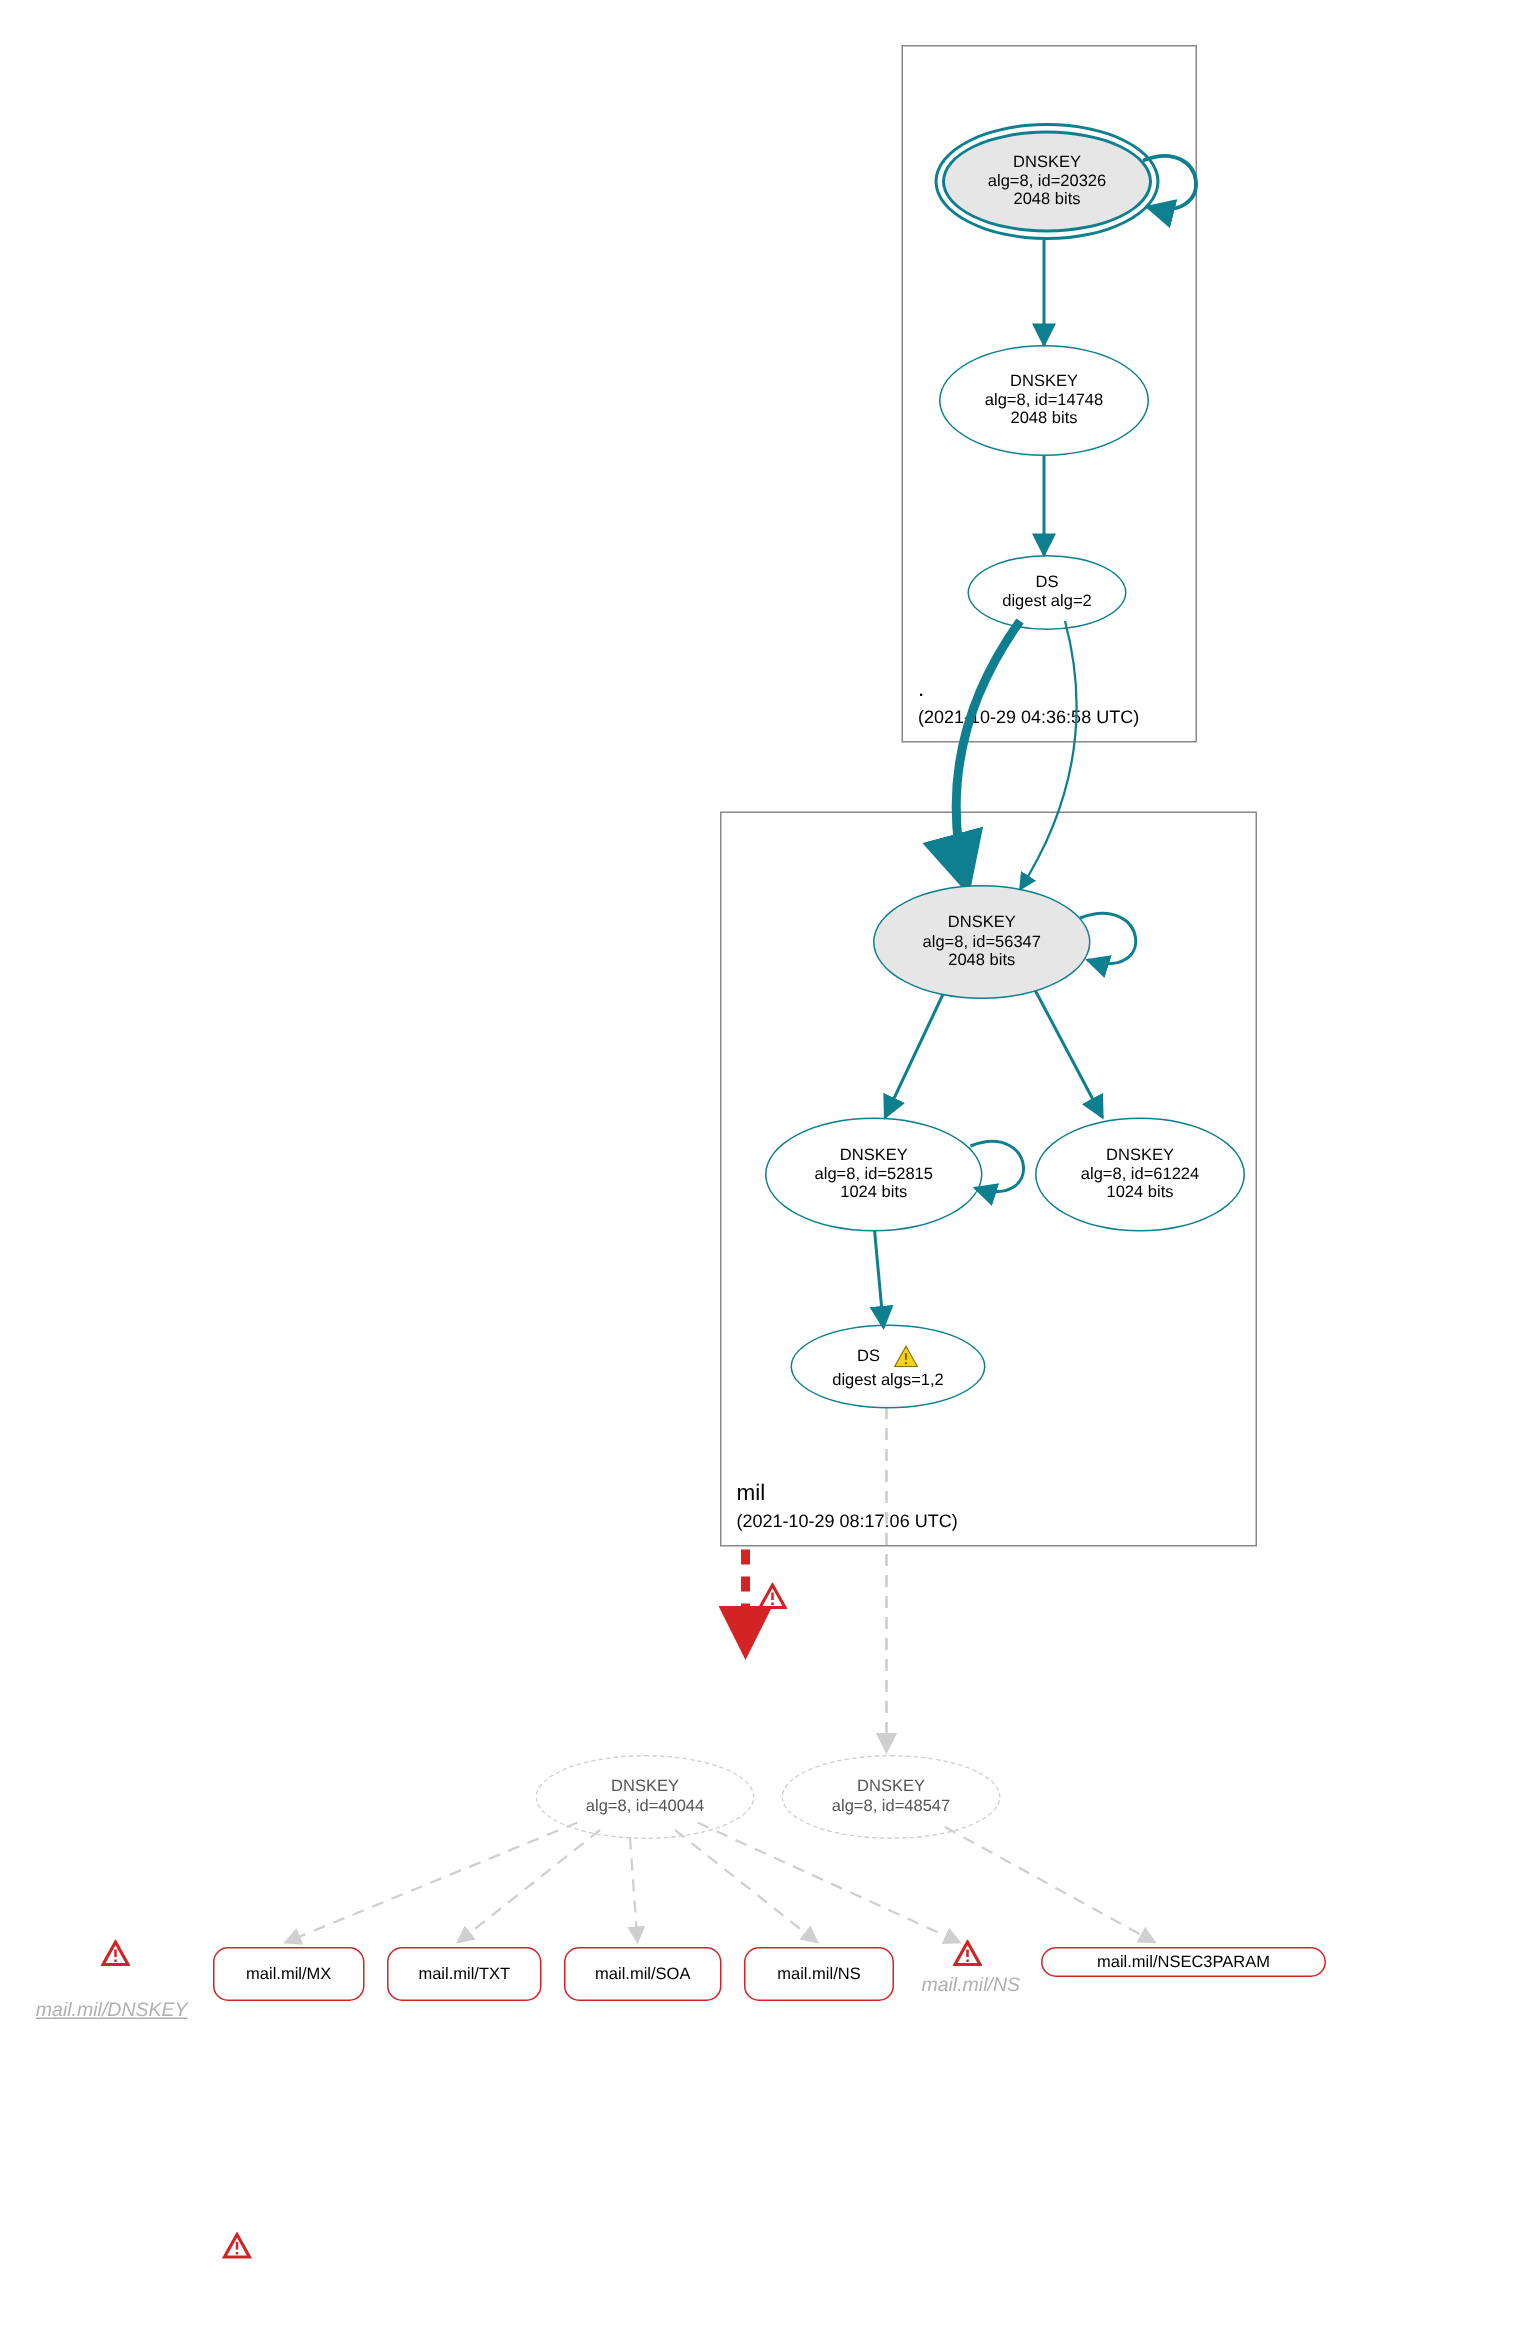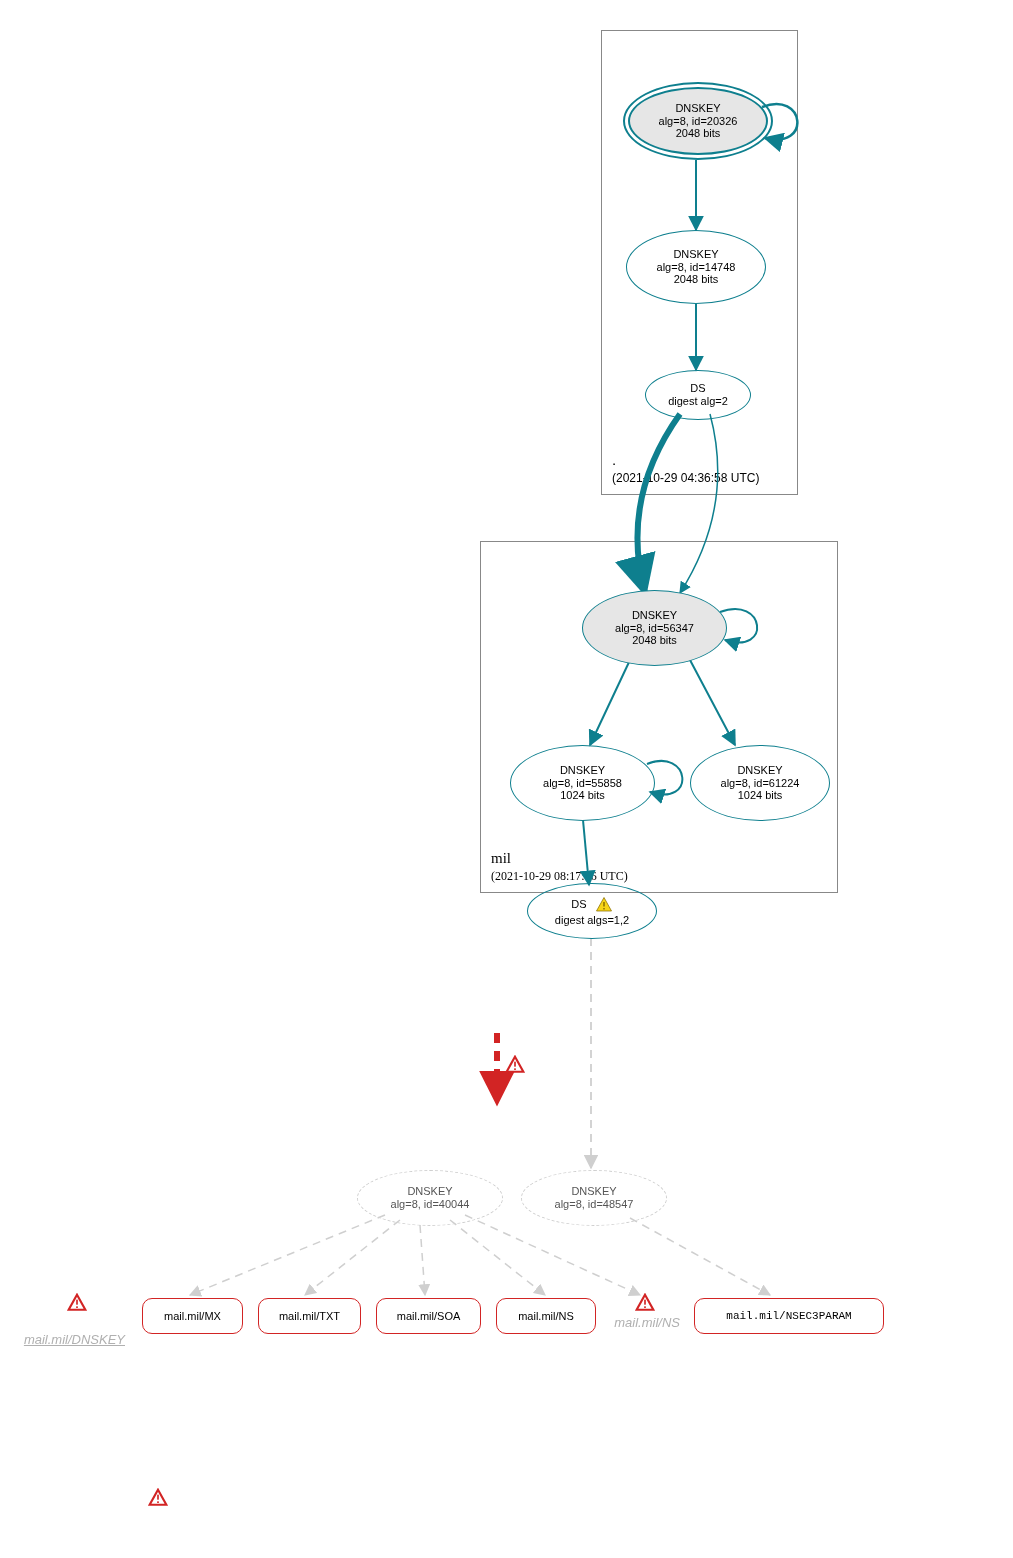--- a/index.html
+++ b/index.html
@@ -106,21 +106,21 @@
 
 <div class="canvas">
 
   <div class="zone" style="left:601px; top:30px; width:197px; height:465px;">
     <div class="zone-label">
       <div class="name">.</div>
       <div class="ts">(2021-10-29 04:36:58 UTC)</div>
     </div>
   </div>
 
-  <div class="zone" style="left:480px; top:541px; width:358px; height:352px;font-family:Liberation Serif, serif;">
+  <div class="zone" style="left:480px; top:541px; width:358px; height:490px;">
     <div class="zone-label">
       <div class="name">mil</div>
       <div class="ts">(2021-10-29 08:17:06 UTC)</div>
     </div>
   </div>
 
 
   <svg class="edges" viewBox="0 0 1013 1558">
     <defs>
       <marker id="arr-teal" viewBox="0 0 10 10" refX="9" refY="5" markerWidth="8" markerHeight="8" orient="auto-start-reverse">
@@ -188,21 +188,21 @@
   </div>
 
   <div class="node ellipse-solid ellipse-fill" style="left:582px; top:590px; width:145px; height:76px;">
     <div class="title">DNSKEY</div>
     <div class="sub">alg=8, id=56347</div>
     <div class="sub">2048 bits</div>
   </div>
 
   <div class="node ellipse-solid" style="left:510px; top:745px; width:145px; height:76px;">
     <div class="title">DNSKEY</div>
-    <div class="sub">alg=8, id=55858</div>
+    <div class="sub">alg=8, id=52815</div>
     <div class="sub">1024 bits</div>
   </div>
 
   <div class="node ellipse-solid" style="left:690px; top:745px; width:140px; height:76px;">
     <div class="title">DNSKEY</div>
     <div class="sub">alg=8, id=61224</div>
     <div class="sub">1024 bits</div>
   </div>
 
   <div class="node ellipse-solid" style="left:527px; top:883px; width:130px; height:56px;">
@@ -238,21 +238,21 @@
   </div>
   <div class="node rr-box" style="left:258px; top:1298px; width:103px; height:36px;">
     <span>mail.mil/TXT</span>
   </div>
   <div class="node rr-box" style="left:376px; top:1298px; width:105px; height:36px;">
     <span>mail.mil/SOA</span>
   </div>
   <div class="node rr-box" style="left:496px; top:1298px; width:100px; height:36px;">
     <span>mail.mil/NS</span>
   </div>
-  <div class="node rr-box" style="left:694px; top:1298px; width:190px; height:36px;font-family:Liberation Mono, monospace;">
+  <div class="node rr-box" style="left:694px; top:1298px; width:190px; height:20px;">
     <span>mail.mil/NSEC3PARAM</span>
   </div>
 
   <svg class="err-icon" style="left:67px; top:1293px;" width="20" height="20" viewBox="0 0 24 24">
     <path d="M12 2 L22 20 L2 20 Z" fill="#fff" stroke="#d22424" stroke-width="2.5"></path>
     <rect x="11" y="8" width="2" height="6" fill="#d22424"></rect>
     <rect x="11" y="16" width="2" height="2" fill="#d22424"></rect>
   </svg>
   <div class="ghost-text" style="left:20px; top:1332px; width:105px;text-decoration:underline;">mail.mil/DNSKEY</div>
 

